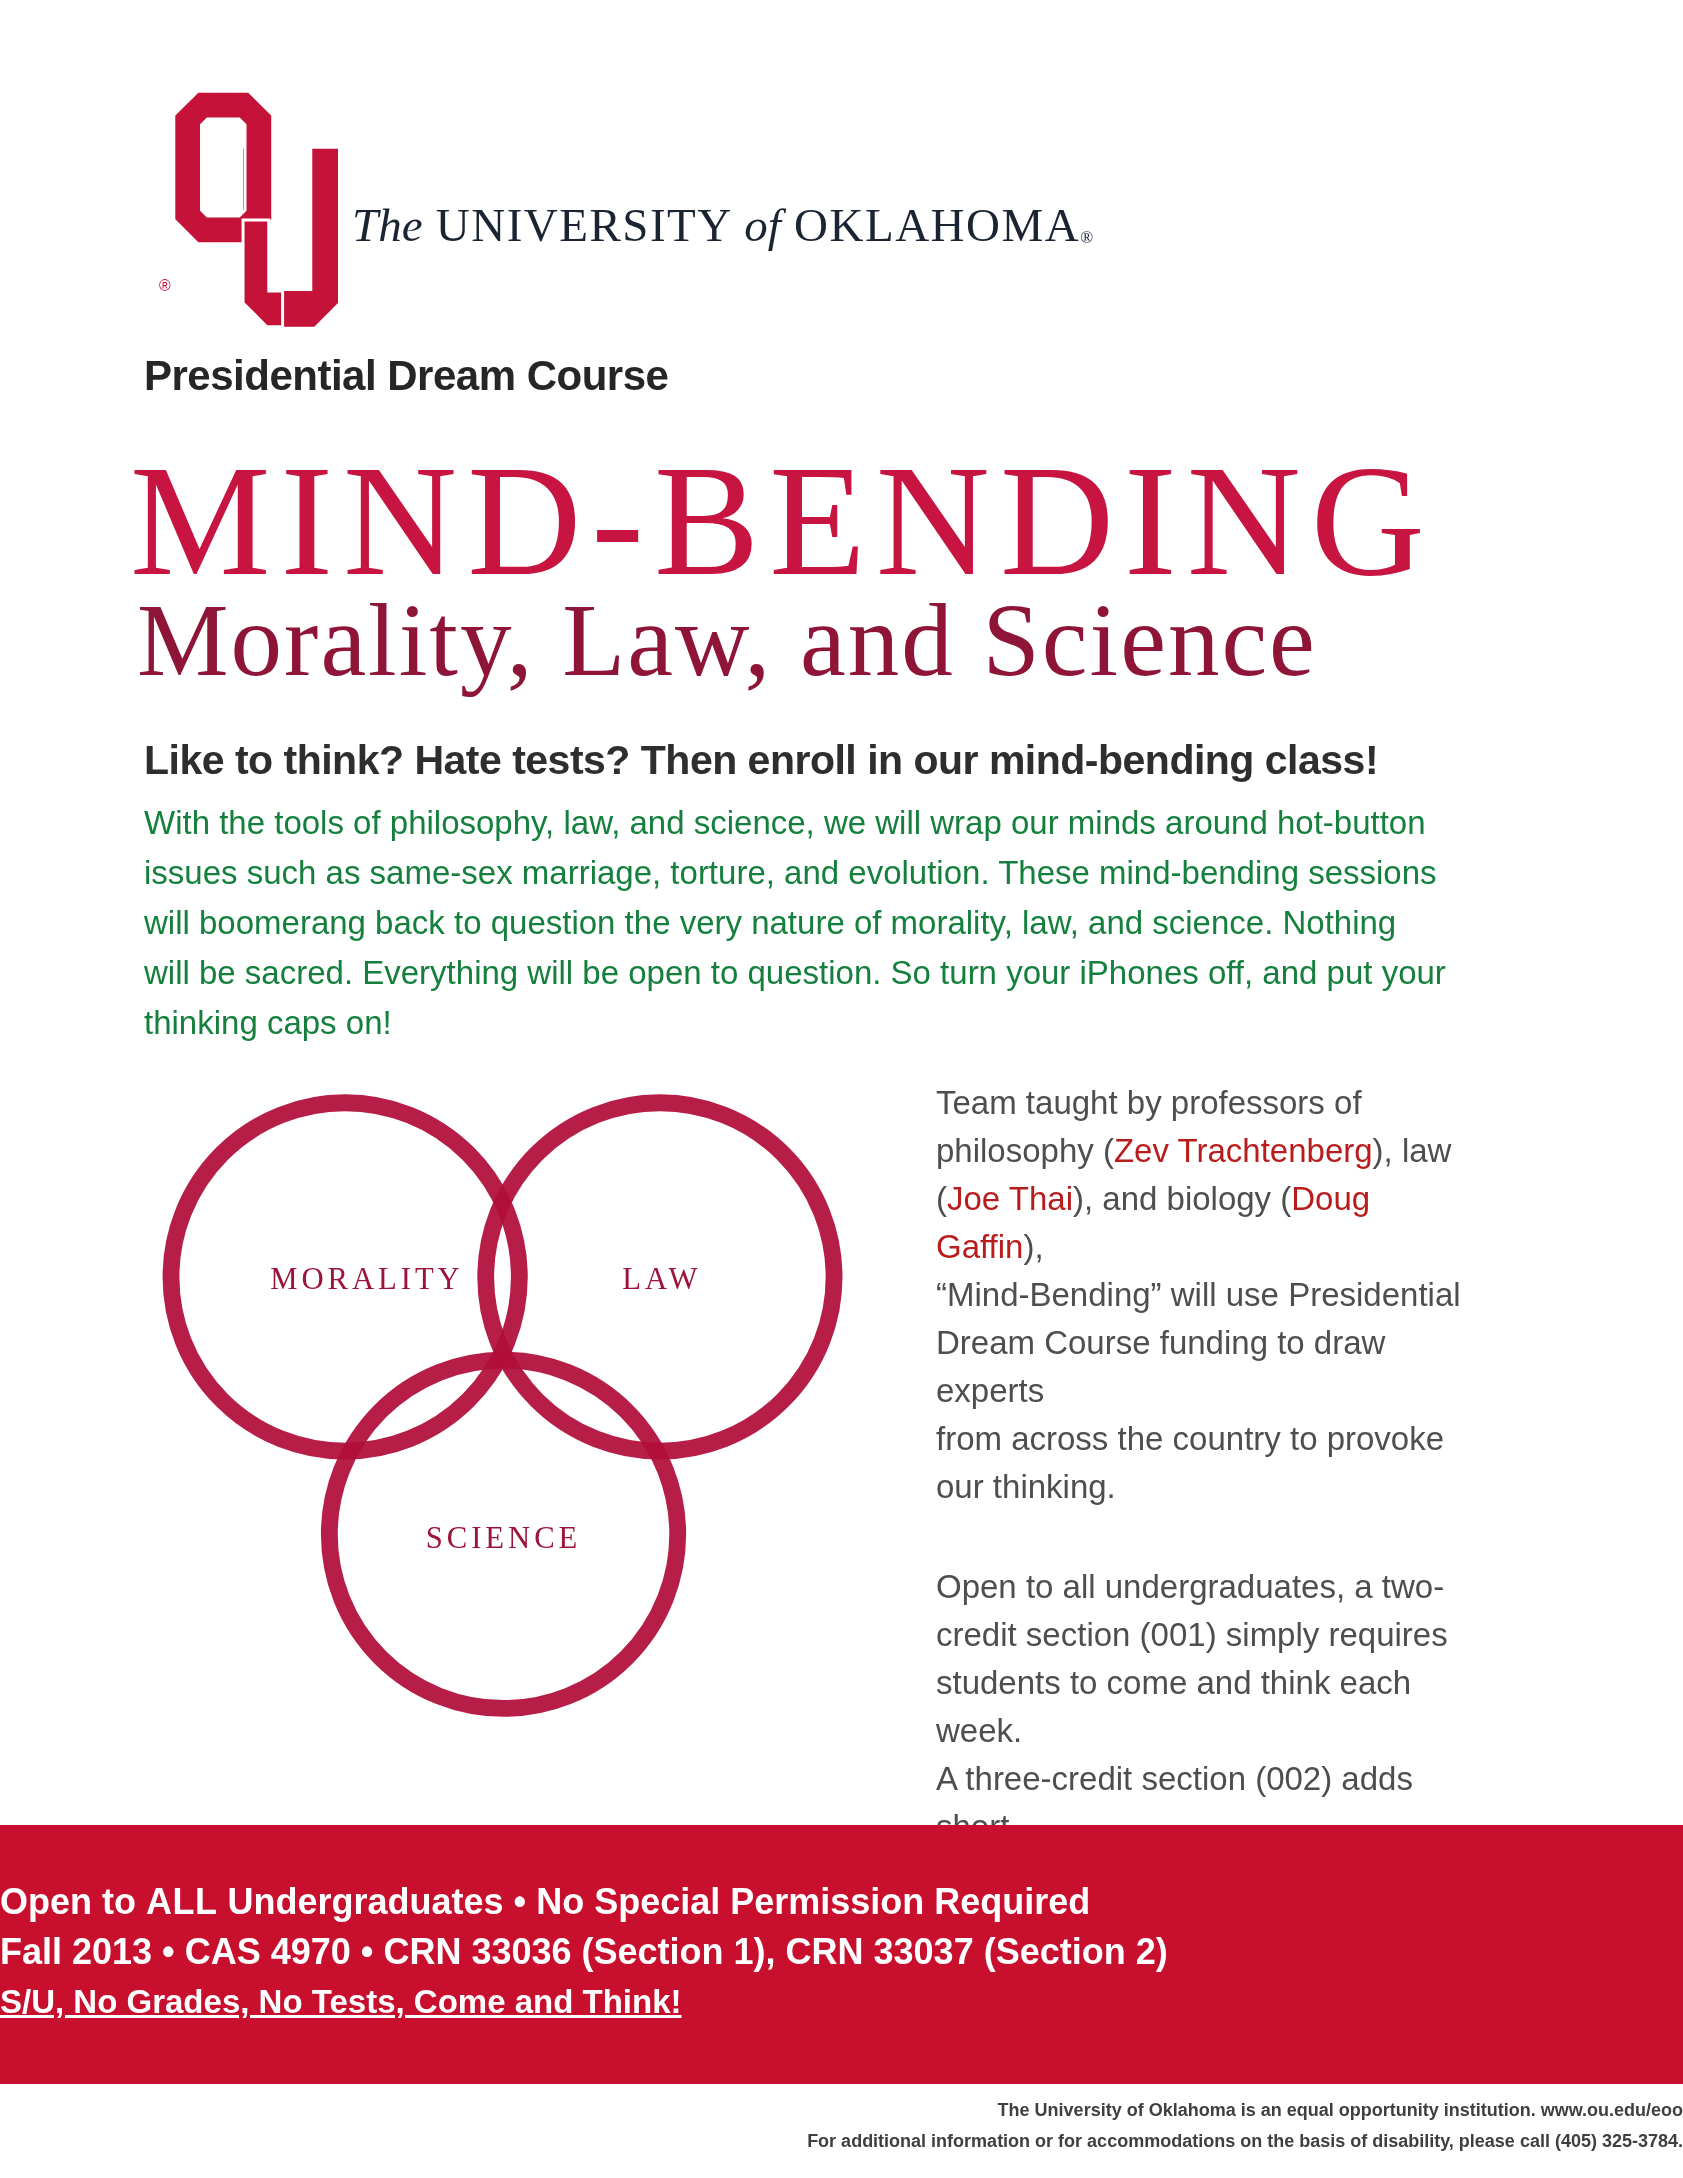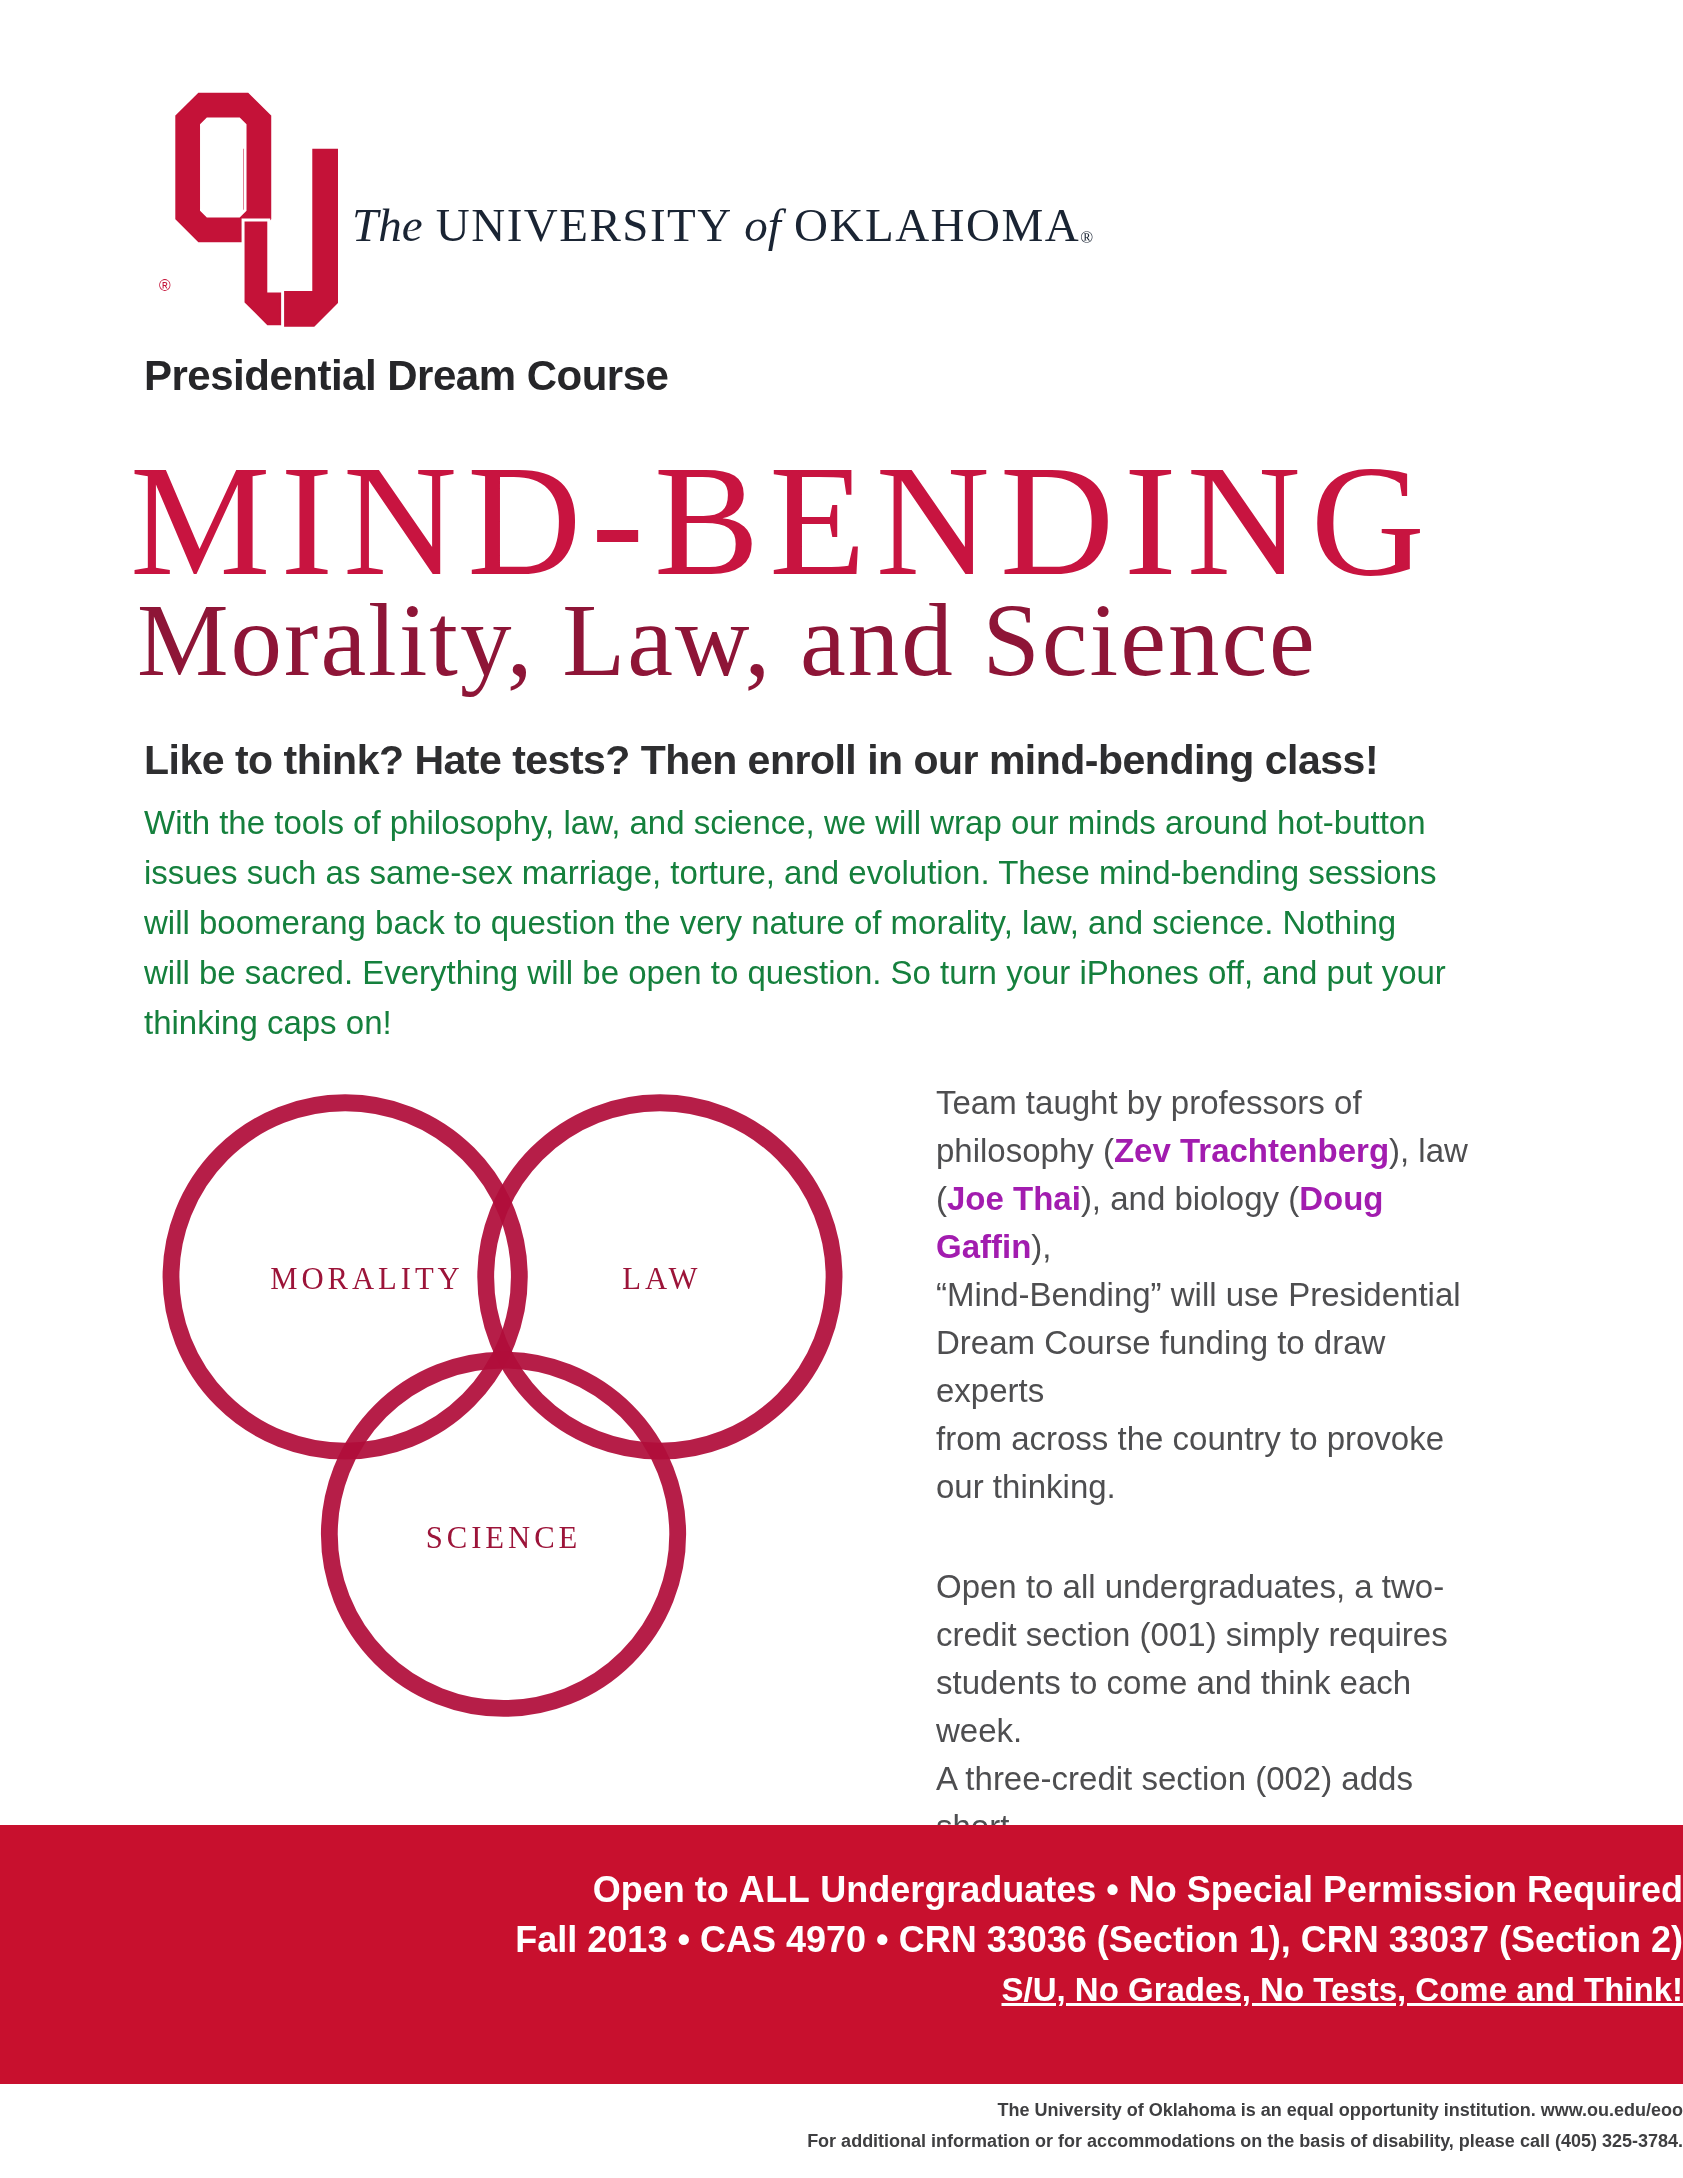--- a/index.html
+++ b/index.html
@@ -47,25 +47,25 @@
     font-family:"Liberation Serif",serif;font-size:31px;letter-spacing:4px;
     fill:#9c1439;
   }
   
   #right-col{
     left:936px;top:1079px;width:535px;font-size:33px;line-height:48px;
     color:#4e4e50;
   }
   .prelines{white-space:pre-line;}
   #right-col .para2{margin-top:52px;}
-  #right-col .b{font-weight:bold;color:#a21caf;}
+  #right-col .b{font-weight:normal;color:#b91c1c;}
   
   #banner{
     left:0;top:1825px;width:1683px;height:259px;background:#c8102e;
-    color:#ffffff;text-align:right;box-sizing:border-box;padding-top:40px;
+    color:#ffffff;text-align:left;box-sizing:border-box;padding-top:52px;
   }
   #banner .bl{font-size:36px;font-weight:bold;line-height:50px;}
   #banner .bl4{font-size:33px;font-weight:bold;line-height:50px;text-decoration:underline;}
   #banner .heavy{font-weight:bold;letter-spacing:0.5px;}
   
   #footer{
     left:0;top:2095px;width:1683px;text-align:right;font-size:18px;
     line-height:31px;color:#3f3f41;font-weight:bold;
   }
 </style>

